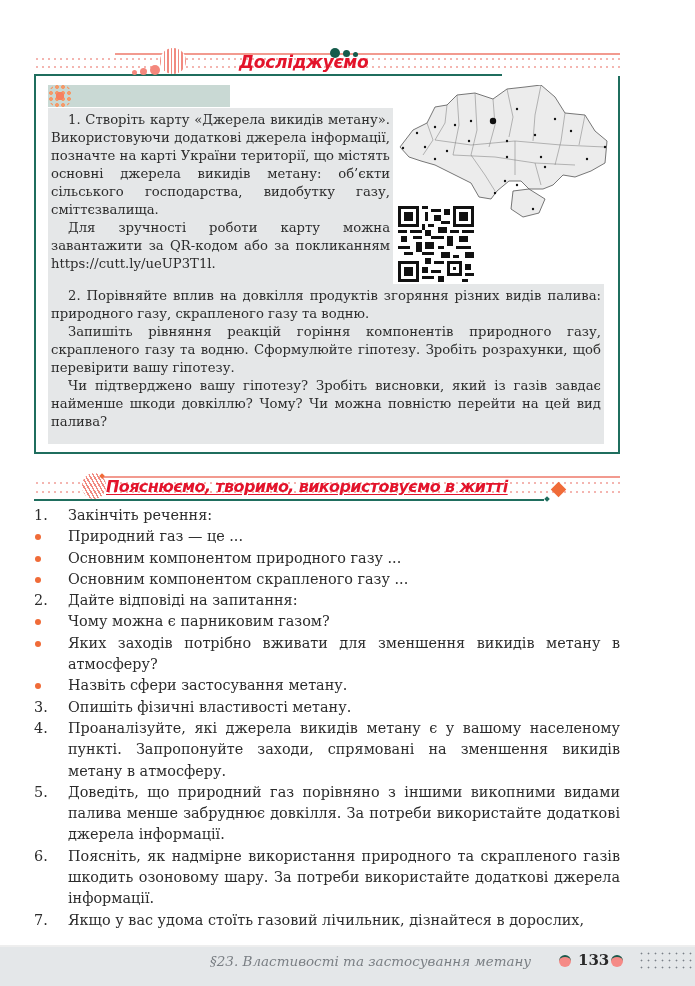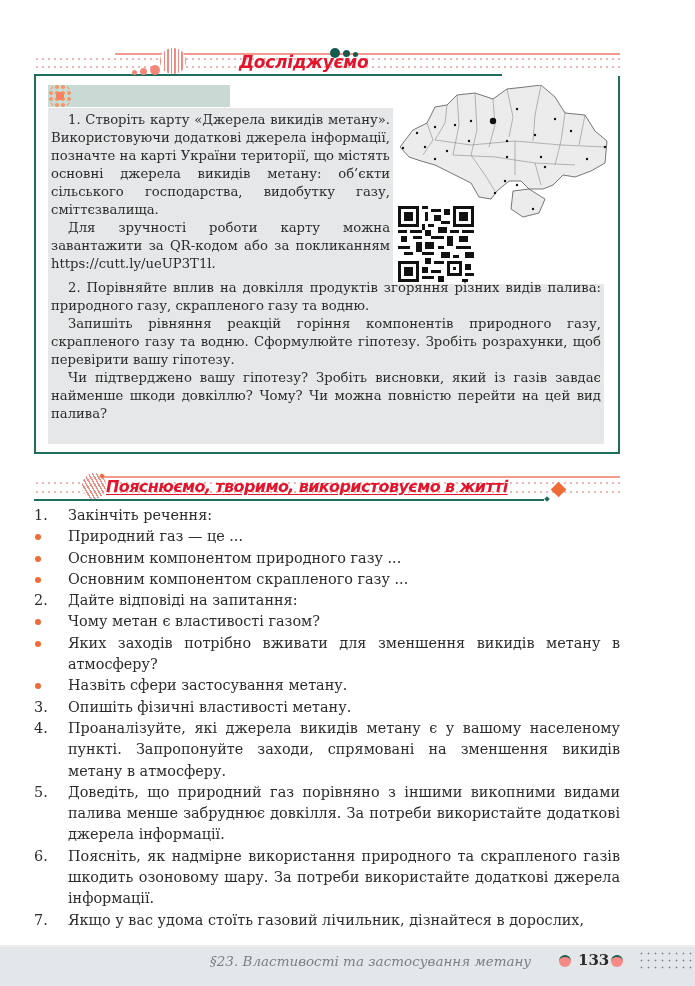--- a/index.html
+++ b/index.html
@@ -183,21 +183,21 @@
       <rect x="8" y="20" width="2" height="2"></rect>
       <rect x="11" y="21" width="3" height="1"></rect>
     <rect x="22" y="19" width="2" height="2"></rect>
       <rect x="8" y="23" width="4" height="1"></rect>
       <rect x="13" y="23" width="2" height="2"></rect>
     <rect x="22" y="22" width="3" height="1"></rect>
       <rect x="21" y="24" width="2" height="1"></rect>
   </g>
 </svg>
 
-<div class="para" style="left:51px;top:279px;width:550px;">
+<div class="para" style="left:51px;top:287px;width:550px;">
   <p>2. Порівняйте вплив на довкілля продуктів згоряння різних видів палива: природного газу, скрапленого газу та водню.</p>
   <p>Запишіть рівняння реакцій горіння компонентів природного газу, скрапленого газу та водню. Сформулюйте гіпотезу. Зробіть розрахунки, щоб перевірити вашу гіпотезу.</p>
   <p>Чи підтверджено вашу гіпотезу? Зробіть висновки, який із газів завдає найменше шкоди довкіллю? Чому? Чи можна повністю перейти на цей вид палива?</p>
 </div>
 
 <div>
   <div class="dotrow" style="left:34px;top:482px;width:586px;"></div>
   <div class="dotrow" style="left:34px;top:491px;width:586px;"></div>
   <div class="h2-redline"></div>
   <div class="h2-greenline"></div>
@@ -207,21 +207,21 @@
   <div class="diamond" style="left:545px;top:497px;width:4px;height:4px;background:#1f6e5e;"></div>
   <div class="diamond" style="left:553px;top:484px;width:11px;height:11px;background:#f06b38;"></div>
 </div>
 
 <div class="list">
   <div class="li"><span class="mk">1.</span><span>Закінчіть речення:</span></div>
   <div class="li"><span class="bullet"></span><span>Природний газ — це ...</span></div>
   <div class="li"><span class="bullet"></span><span>Основним компонентом природного газу ...</span></div>
   <div class="li"><span class="bullet"></span><span>Основним компонентом скрапленого газу ...</span></div>
   <div class="li"><span class="mk">2.</span><span>Дайте відповіді на запитання:</span></div>
-  <div class="li"><span class="bullet"></span><span>Чому метан є властивості газом?</span></div>
+  <div class="li"><span class="bullet"></span><span>Чому можна є парниковим газом?</span></div>
   <div class="li"><span class="bullet"></span><span>Яких заходів потрібно вживати для зменшення викидів метану в атмосферу?</span></div>
   <div class="li"><span class="bullet"></span><span>Назвіть сфери застосування метану.</span></div>
   <div class="li"><span class="mk">3.</span><span>Опишіть фізичні властивості метану.</span></div>
   <div class="li"><span class="mk">4.</span><span>Проаналізуйте, які джерела викидів метану є у вашому населеному пункті. Запропонуйте заходи, спрямовані на зменшення викидів метану в атмосферу.</span></div>
   <div class="li"><span class="mk">5.</span><span>Доведіть, що природний газ порівняно з іншими викопними видами палива менше забруднює довкілля. За потреби використайте додаткові джерела інформації.</span></div>
   <div class="li"><span class="mk">6.</span><span>Поясніть, як надмірне використання природного та скрапленого газів шкодить озоновому шару. За потреби використайте додаткові джерела інформації.</span></div>
   <div class="li"><span class="mk">7.</span><span>Якщо у вас удома стоїть газовий лічильник, дізнайтеся в дорослих,</span></div>
 </div>
 
 <div class="footer"></div>

